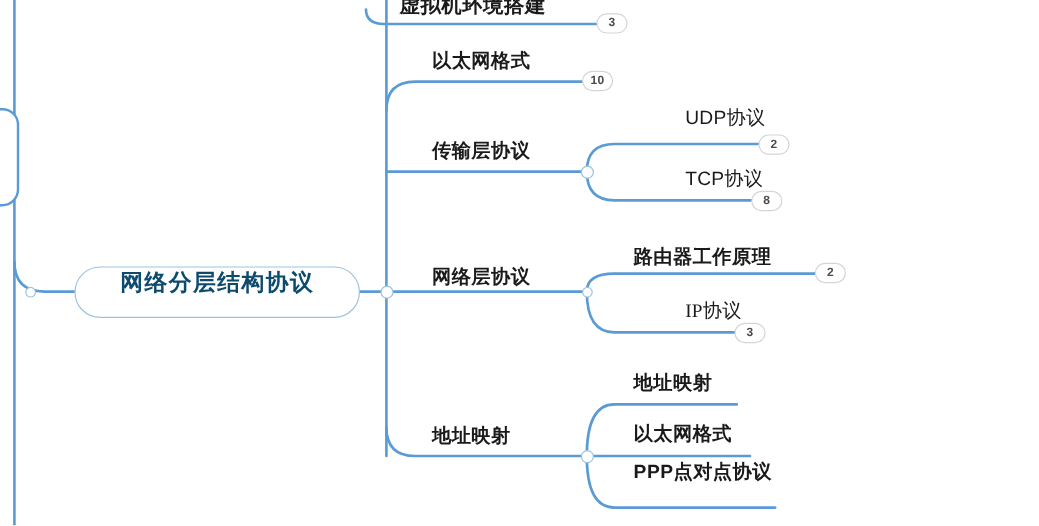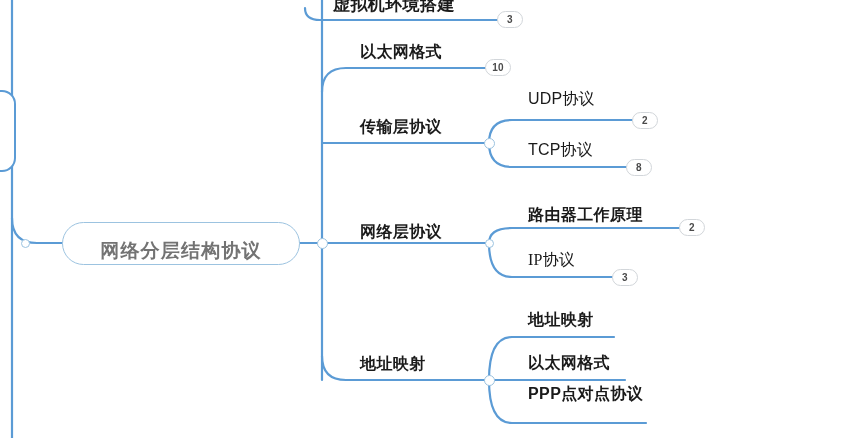--- a/index.html
+++ b/index.html
@@ -29,31 +29,32 @@
     color: #1a1a1a;
     font-size: 16px;
     font-weight: 700;
     letter-spacing: 0.4px;
     line-height: 1;
   }
   .node-label.latin {
     font-weight: 400;
     font-size: 16px;
     letter-spacing: 0.2px;
+    margin-left: 43px;
   }
   .root-node {
     position: absolute;
     display: flex;
-    align-items: flex-end;
+    align-items: flex-start;
     justify-content: center;
     box-sizing: border-box;
     border: 1.6px solid #9cc3e0;
     border-radius: 22px;
     background: #ffffff;
-    color: #737373;
+    color: #0c4a6e;
     font-size: 19px;
     font-weight: 700;
     letter-spacing: 1.2px;
   }
   .ghost-node {
     position: absolute;
     box-sizing: border-box;
     border: 2px solid #5b9bd5;
     border-radius: 14px;
     background: #ffffff;

